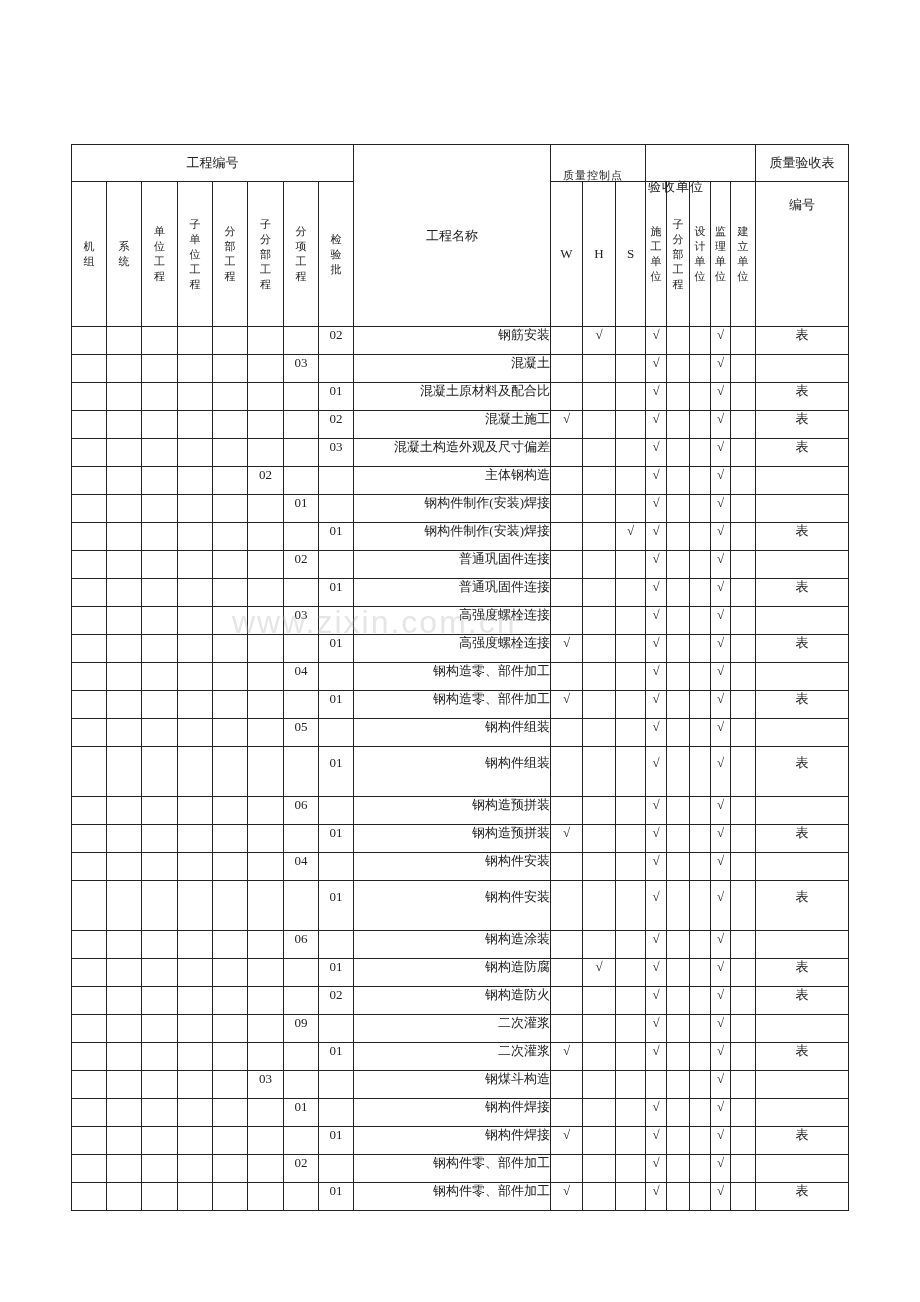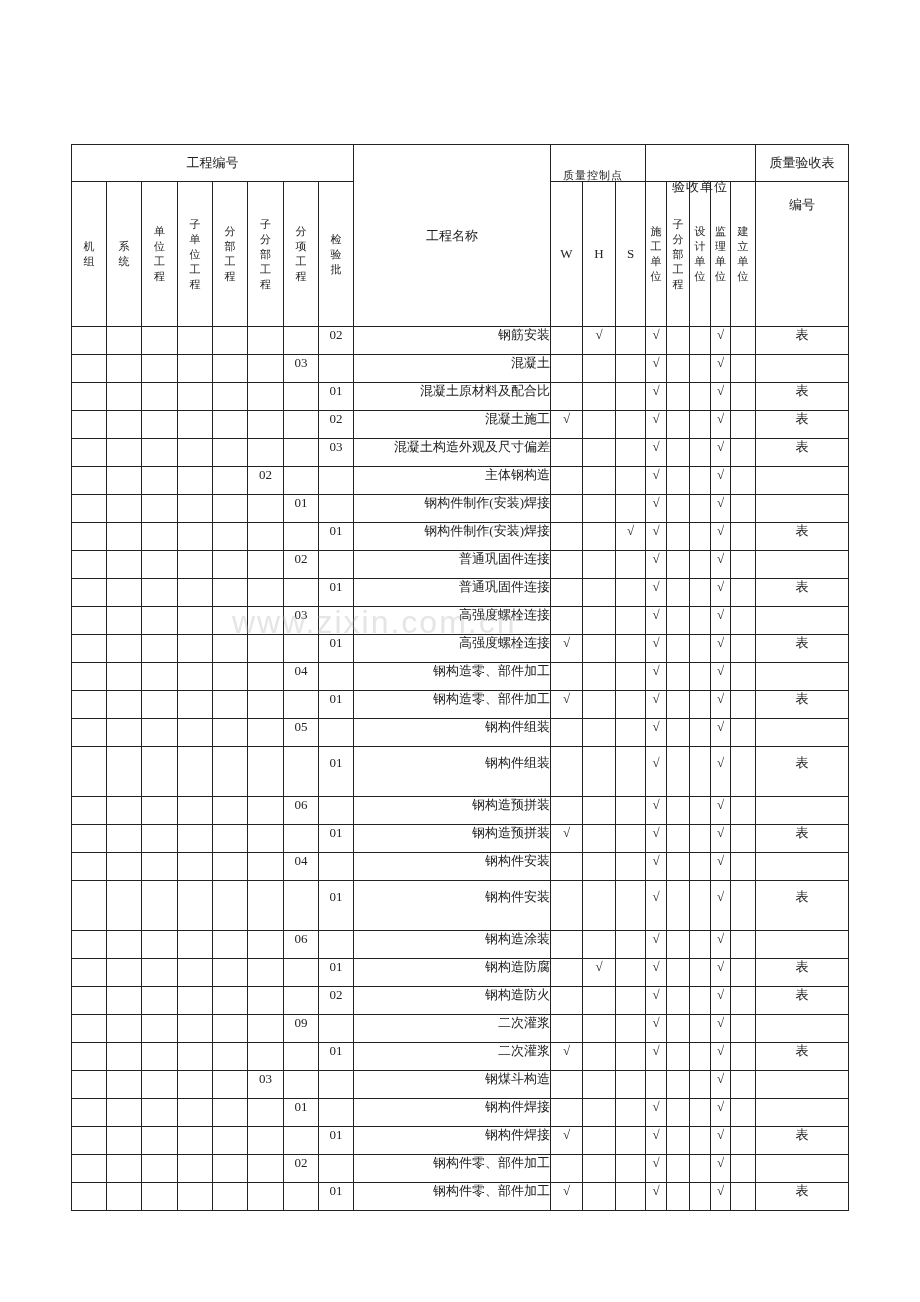--- a/index.html
+++ b/index.html
@@ -676,16 +676,16 @@
           <td class="c">√</td>
           <td class="c"></td>
           <td class="c"></td>
           <td class="c">√</td>
           <td class="c"></td>
           <td class="c">表</td>
         </tr>
       </tbody>
   </table>
   <div class="qc-label" style="left:492px; top:24px;">质量控制点</div>
-  <div class="acc-label" style="left:601px; top:34px;">验收单位</div>
+  <div class="acc-label" style="left:577px; top:34px;">验收单位</div>
 </div>
 
 <div class="watermark">www.zixin.com.cn</div>
 
 </body></html>

